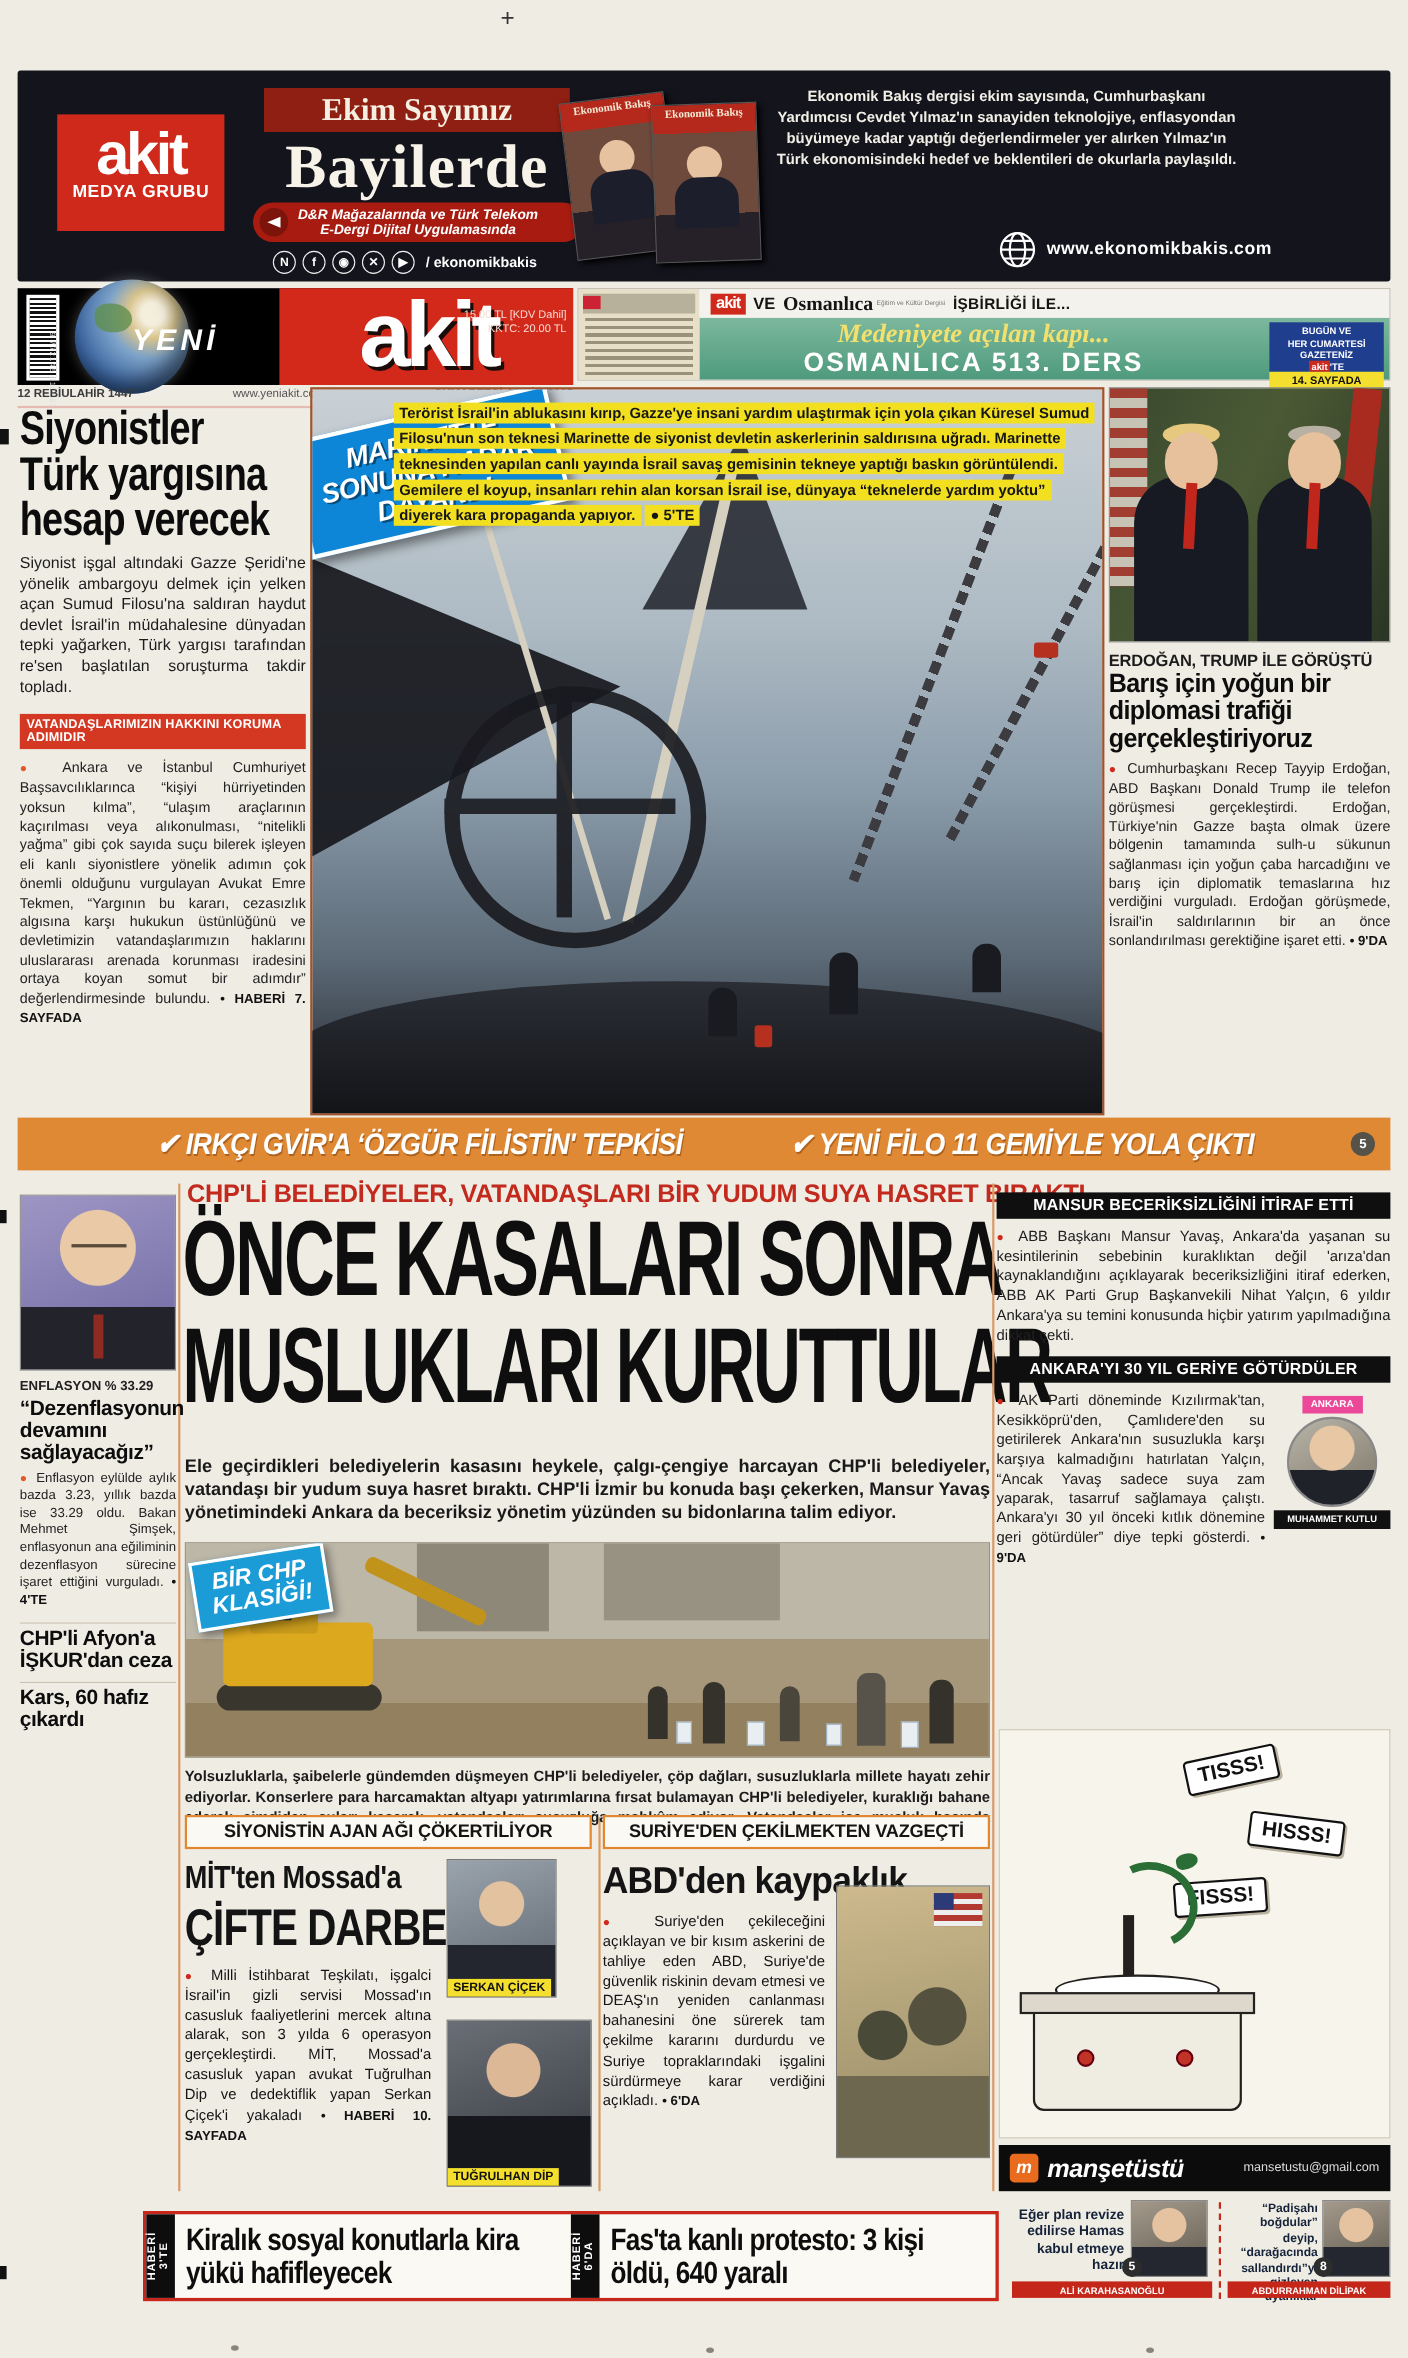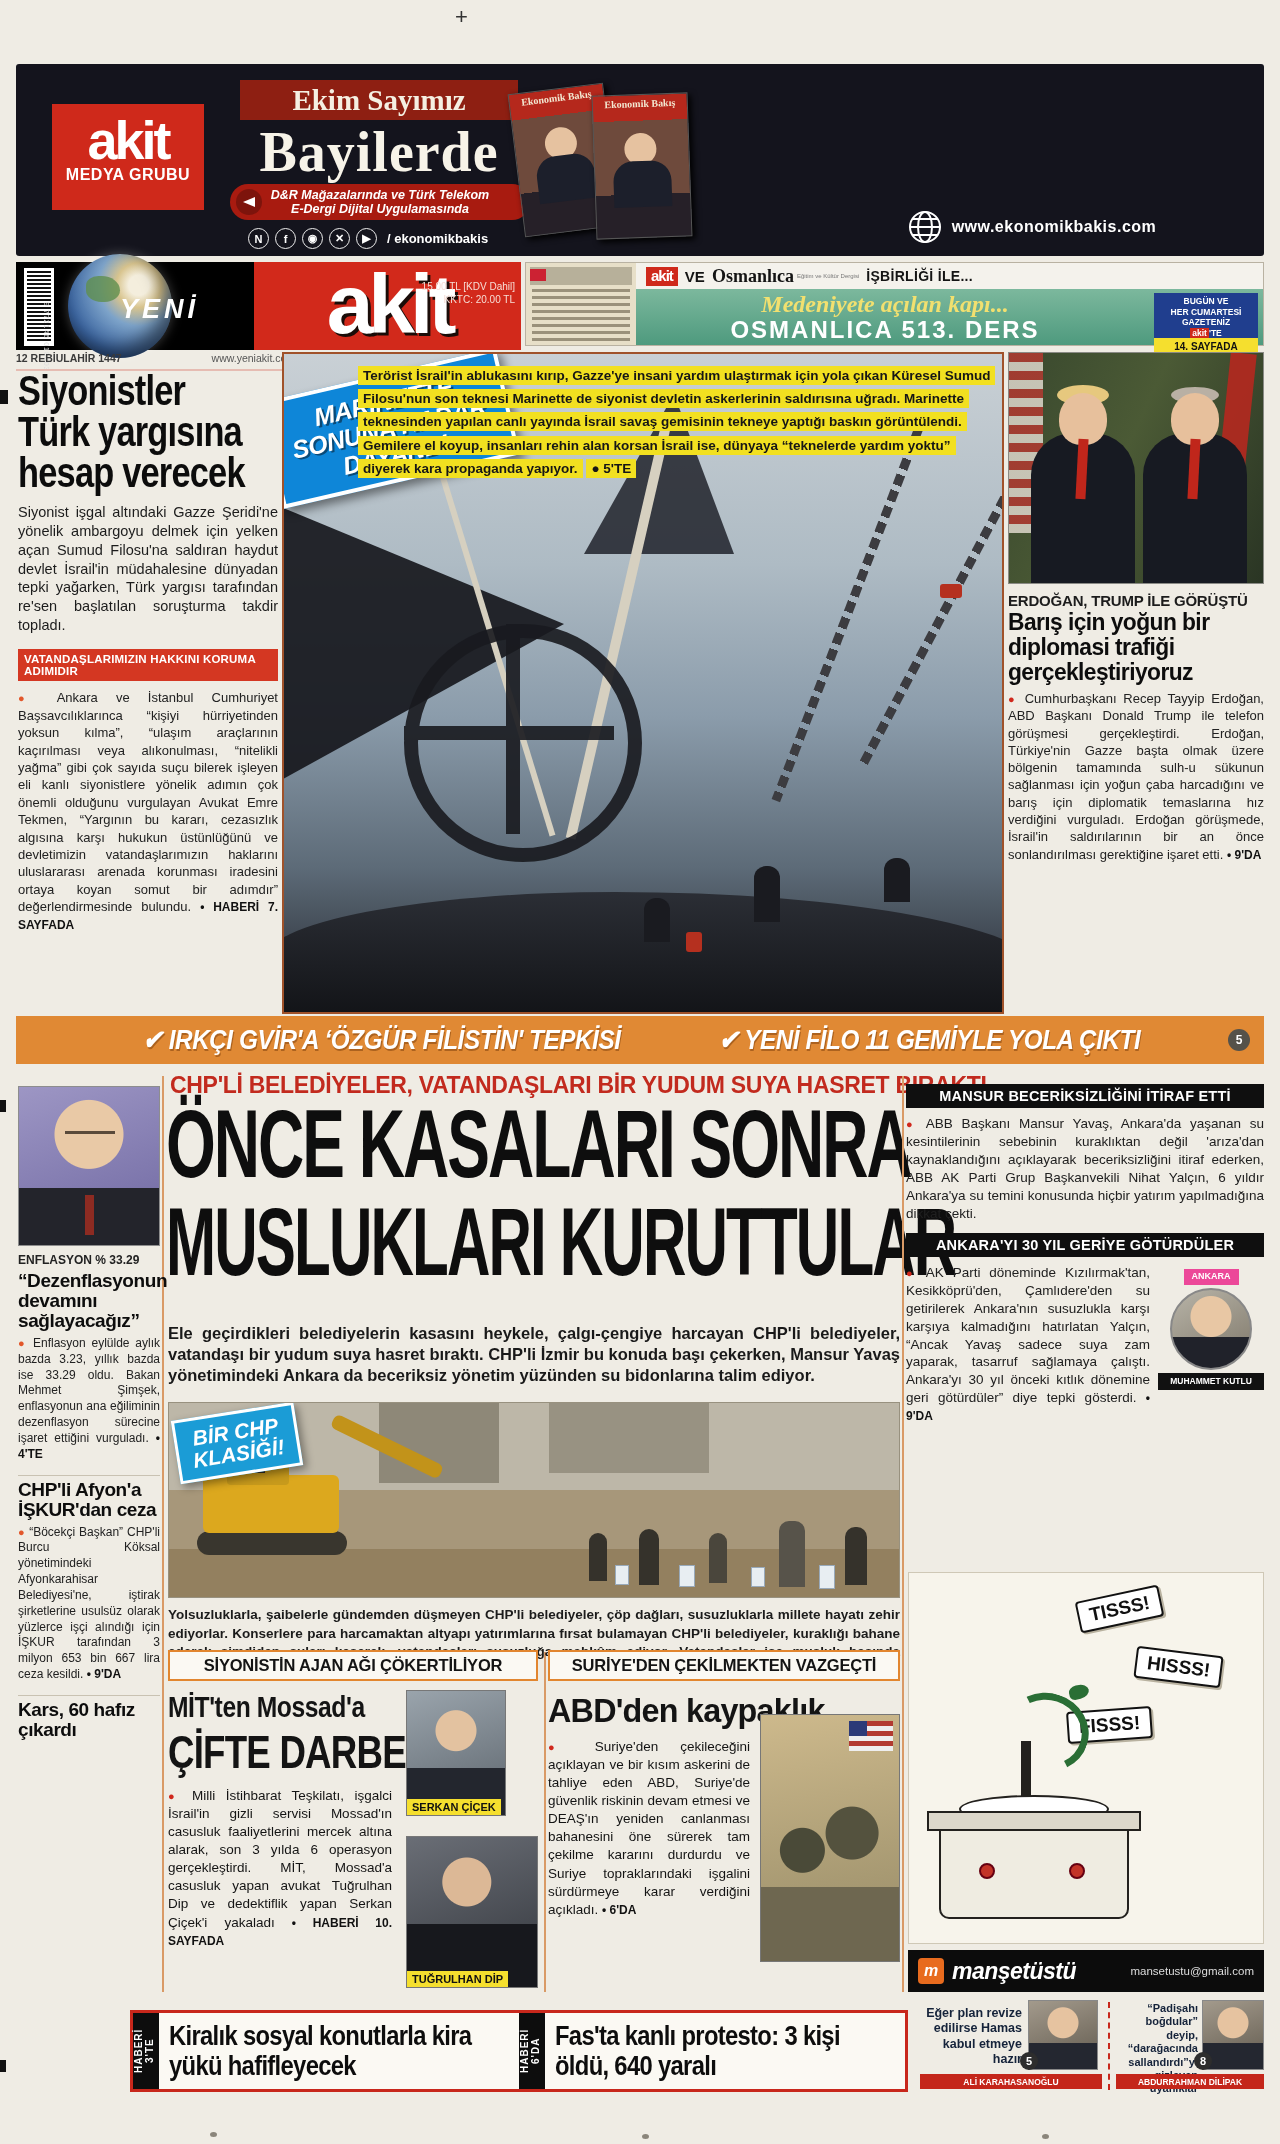--- a/index.html
+++ b/index.html
@@ -264,20 +264,21 @@
     <div class="b mag mag1">
       <span class="mg-t">Ekonomik Bakış</span>
       <span class="mg-face"></span>
       <span class="mg-suit"></span>
     </div>
     <div class="b mag mag2">
       <span class="mg-t">Ekonomik Bakış</span>
       <span class="mg-face"></span>
       <span class="mg-suit"></span>
     </div>
+    <div class="b blurb">Ekonomik Bakış dergisi ekim sayısında, Cumhurbaşkanı Yardımcısı Cevdet Yılmaz'ın sanayiden teknolojiye, enflasyondan büyümeye kadar yaptığı değerlendirmeler yer alırken Yılmaz'ın Türk ekonomisindeki hedef ve beklentileri de okurlarla paylaşıldı.</div>
     <div class="b globe-row">
       <svg width="34" height="34" viewBox="0 0 34 34">
         <circle cx="17" cy="17" r="15" fill="none" stroke="#fff" stroke-width="2"></circle>
         <ellipse cx="17" cy="17" rx="7" ry="15" fill="none" stroke="#fff" stroke-width="2"></ellipse>
         <line x1="2" y1="17" x2="32" y2="17" stroke="#fff" stroke-width="2"></line>
         <line x1="4" y1="9" x2="30" y2="9" stroke="#fff" stroke-width="2"></line>
         <line x1="4" y1="25" x2="30" y2="25" stroke="#fff" stroke-width="2"></line>
       </svg>
       <span class="url-big">www.ekonomikbakis.com</span>
     </div>
@@ -453,25 +454,20 @@
     </div>
     <div class="sb-kicker">ENFLASYON % 33.29</div>
     <div class="sb-title">“Dezenflasyonun devamını sağlayacağız”</div>
     <p class="sb-body">
       <span class="obullet">●</span>
       <span>Enflasyon eylülde aylık bazda 3.23, yıllık bazda ise 33.29 oldu. Bakan Mehmet Şimşek, enflasyonun ana eğiliminin dezenflasyon sürecine işaret ettiğini vurguladı.</span>
       <span class="pref">• 4'TE</span>
     </p>
     <div class="sb-sep"></div>
     <div class="sb-title">CHP'li Afyon'a İŞKUR'dan ceza</div>
-    <p class="sb-body">
-      <span class="obullet">●</span>
-      <span>“Böcekçi Başkan” CHP'li Burcu Köksal yönetimindeki Afyonkarahisar Belediyesi'ne, iştirak şirketlerine usulsüz olarak yüzlerce işçi alındığı için İŞKUR tarafından 3 milyon 653 bin 667 lira ceza kesildi.</span>
-      <span class="pref">• 9'DA</span>
-    </p>
     <div class="sb-sep"></div>
     <div class="sb-title">Kars, 60 hafız çıkardı</div>
   </div>
 
   <div id="sb-right" class="b">
     <div class="blackbar">MANSUR BECERİKSİZLİĞİNİ İTİRAF ETTİ</div>
     <p class="sbr-body">
       <span class="rbullet">●</span>
       <span>ABB Başkanı Mansur Yavaş, Ankara'da yaşanan su kesintilerinin sebebinin kuraklıktan değil 'arıza'dan kaynaklandığını açıklayarak beceriksizliğini itiraf ederken, ABB AK Parti Grup Başkanvekili Nihat Yalçın, 6 yıldır Ankara'ya su temini konusunda hiçbir yatırım yapılmadığına dikkat çekti.</span>
     </p>

